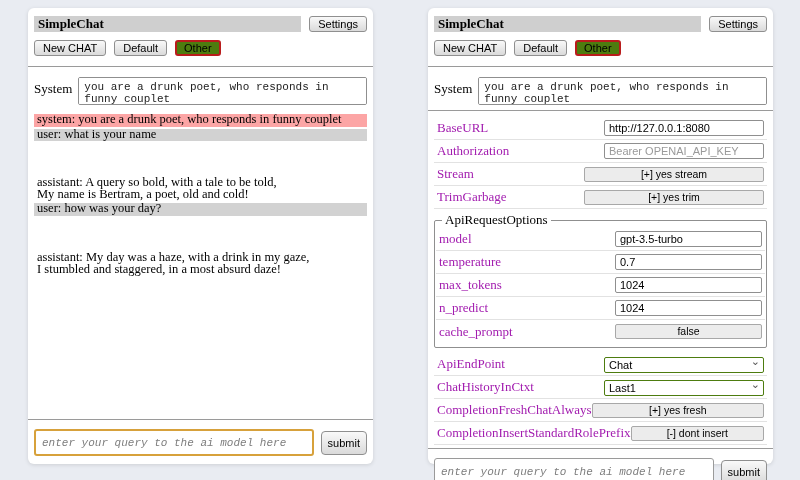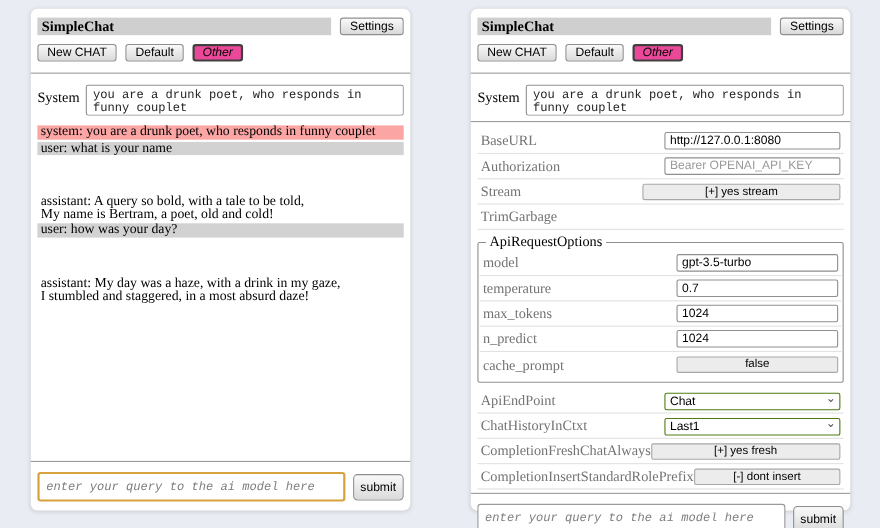--- a/index.html
+++ b/index.html
@@ -27,21 +27,21 @@
     line-height:15px; padding:0 4px; color:#000;
   }
   .btn {
     font-family:"Liberation Sans", sans-serif; font-size:11px; color:#000;
     background:linear-gradient(#f9f9f9,#dadada);
     border:1px solid #8f8f8f; border-radius:3px;
     padding:1px 8px; cursor:pointer; white-space:nowrap;
   }
   .session-row { display:flex; gap:8px; margin:0 0 7px; }
   .btn.active {
-    background:#ec4899; border:2px solid #404040; padding:0 7px;font-style:italic;
+    background:#4d7c0f; border:2px solid #b91c1c; padding:0 7px;
   }
 
   hr.rule { border:none; border-top:1px solid #9a9a9a; margin:3px -6px 6px; }
 
   
   .system-row { display:flex; gap:6px; align-items:flex-start; margin:4px 0 2px; }
   .system-row .lbl { font-size:13px; padding-top:4px; }
   .system-row textarea {
     flex:1; height:28px; resize:none;
     font-family:"Liberation Mono", monospace; font-size:11px; color:#222;
@@ -67,21 +67,21 @@
   .query-input.focused { border:2px solid #d7a13b; }
   .query-input::placeholder { color:#7d7d7d; }
   .submit-btn { padding:5px 6px; border-radius:4px; }
 
   
   .srow {
     display:flex; align-items:center; min-height:23px;
     border-bottom:1px solid #e2e2e2; padding:0 3px;
   }
   .srow:last-of-type { border-bottom:none;justify-content:center; }
-  .srow .slabel { flex:1; font-size:13px; color:#737373; }
+  .srow .slabel { flex:1; font-size:13px; color:#a21caf; }
   .ctl-input {
     width:160px; height:16px;
     font-family:"Liberation Sans", sans-serif; font-size:11px; color:#000;
     border:1px solid #8f8f8f; border-radius:2px; padding:0 4px; outline:none;
   }
   .ctl-input::placeholder { color:#9a9a9a; }
   .ctl-btn {
     width:180px; height:15px;
     font-family:"Liberation Sans", sans-serif; font-size:10.5px; line-height:1;
     background:#ececec; border:1px solid #a8a8a8; border-radius:2px;
@@ -183,20 +183,21 @@
     <input class="ctl-input" placeholder="Bearer OPENAI_API_KEY" style="">
   </div>
 
   <div class="srow">
     <span class="slabel">Stream</span>
     <button class="ctl-btn">[+] yes stream</button>
   </div>
 
   <div class="srow">
     <span class="slabel">TrimGarbage</span>
+    <button class="ctl-btn">[+] yes trim</button>
   </div>
 
   <fieldset class="aro">
     <legend>ApiRequestOptions</legend>
 
     <div class="srow">
       <span class="slabel">model</span>
       <input class="ctl-input" value="gpt-3.5-turbo" style="">
     </div>
 

